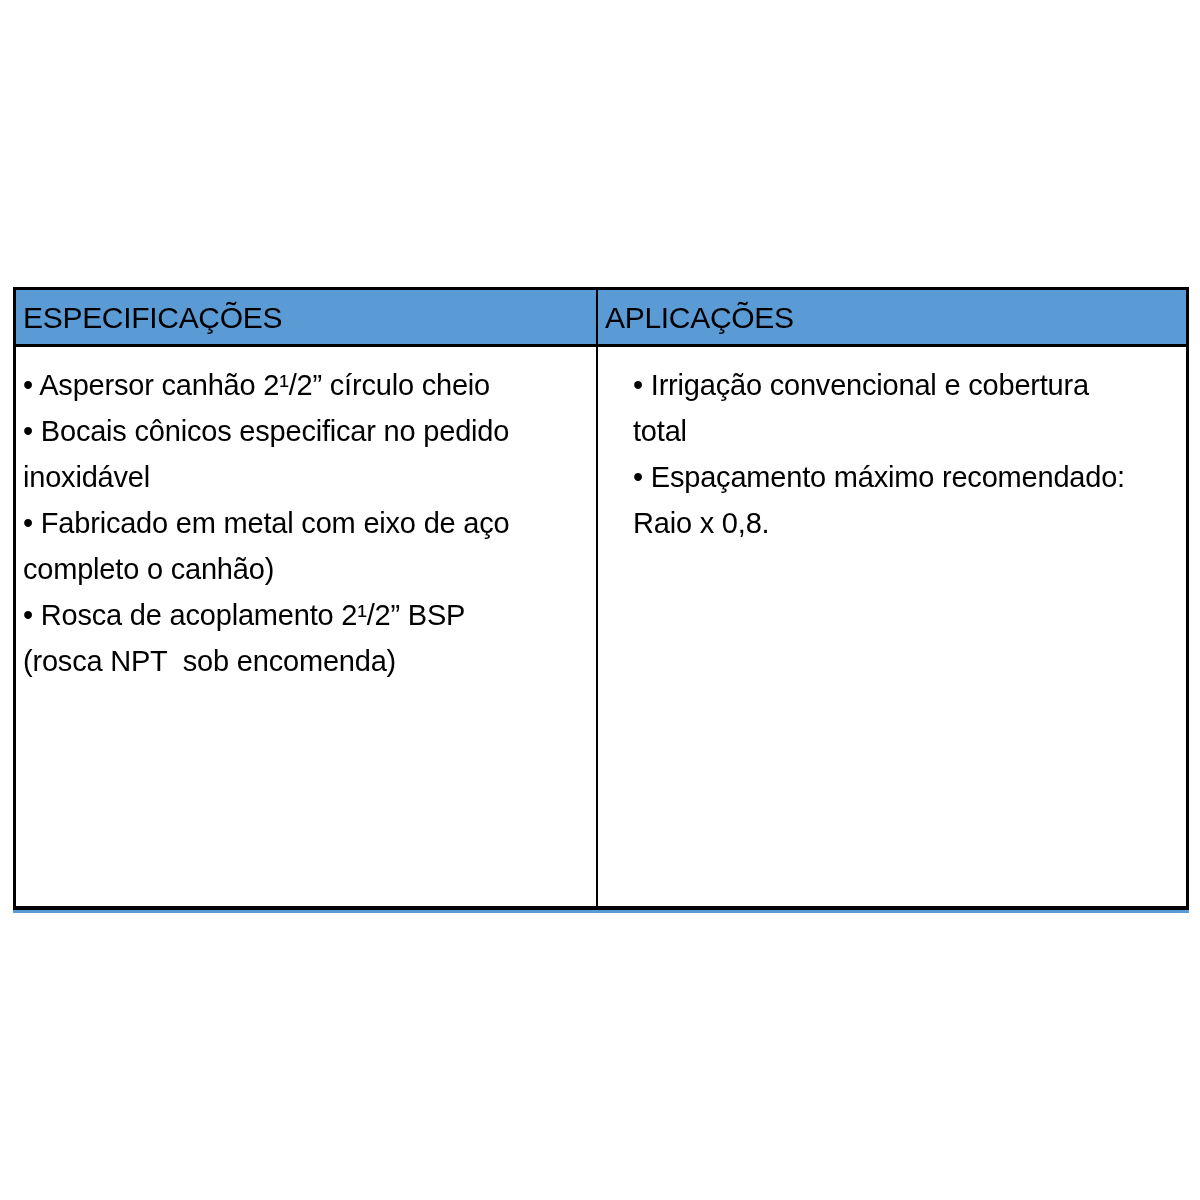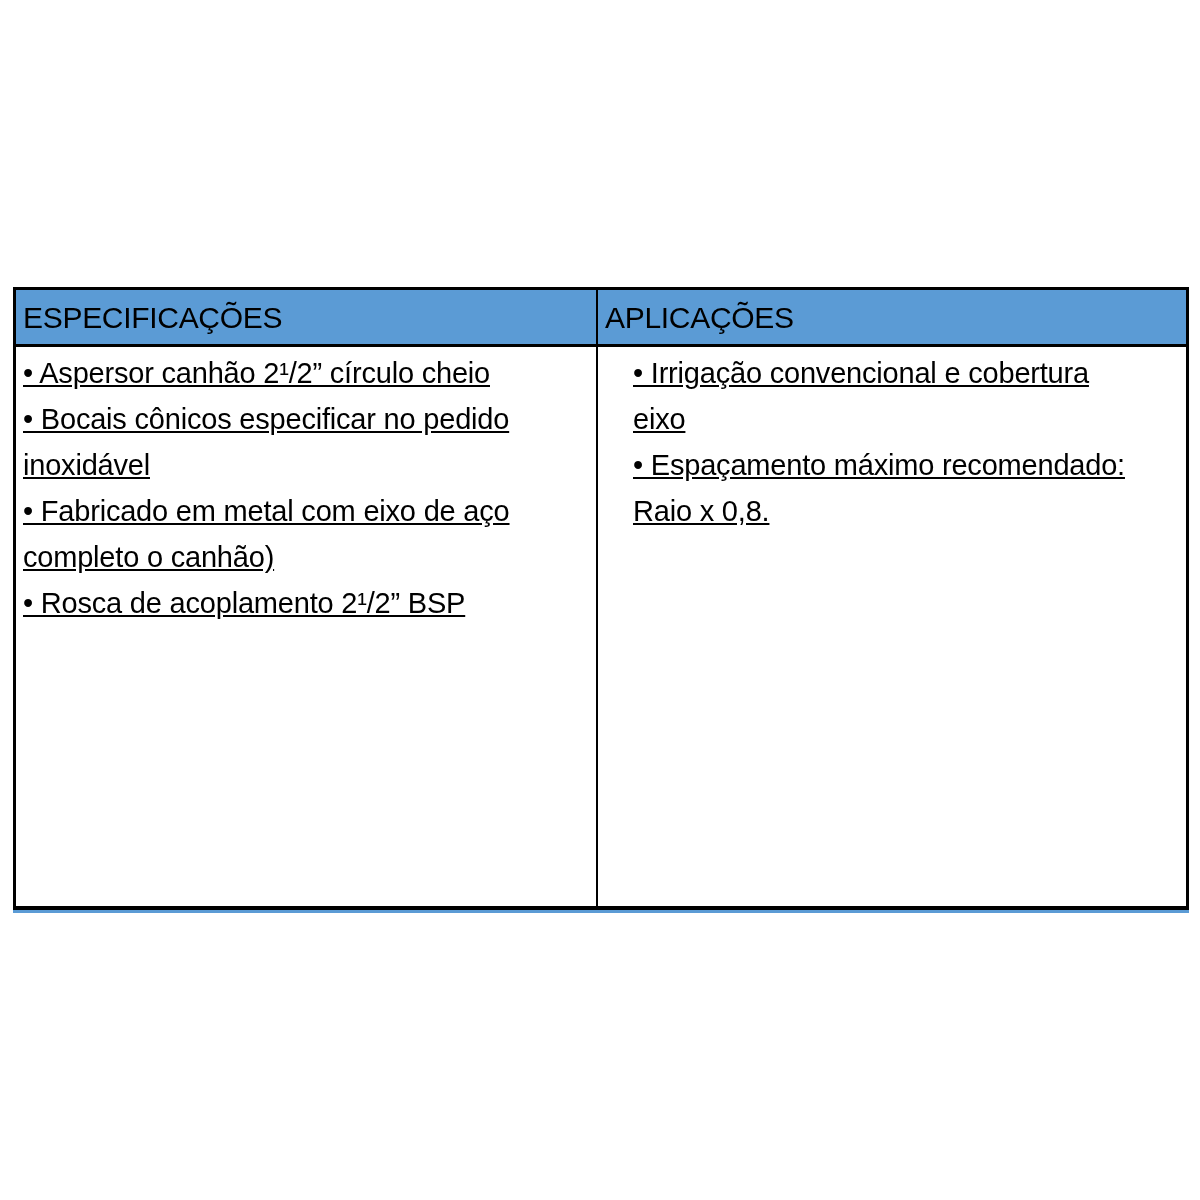--- a/index.html
+++ b/index.html
@@ -49,23 +49,22 @@
   }
   .header-cell.right {
     flex: 1;
   }
   .body-row {
     display: flex;
     flex: 1;
   }
   .body-cell {
     box-sizing: border-box;
-    padding: 3px 4px 0 7px;
+    padding: 15px 4px 0 7px;
     overflow: hidden;
-    text-decoration: underline;
   }
   .body-cell.left {
     width: 582px;
     border-right: 2px solid #000000;
   }
   .body-cell.right {
     flex: 1;
     margin-left: 28px;
   }
   .line {
@@ -102,25 +101,26 @@
 
     <div class="body-row">
 
       <div class="body-cell left">
         <div class="line">• Aspersor canhão 2¹/2” círculo cheio</div>
         <div class="line">• Bocais cônicos especificar no pedido</div>
         <div class="line">inoxidável</div>
         <div class="line">• Fabricado em metal com eixo de aço</div>
         <div class="line">completo o canhão)</div>
         <div class="line">• Rosca de acoplamento 2¹/2” BSP</div>
+        <div class="line">(rosca NPT  sob encomenda)</div>
       </div>
 
       <div class="body-cell right">
         <div class="line">• Irrigação convencional e cobertura</div>
-        <div class="line">eixo</div>
+        <div class="line">total</div>
         <div class="line">• Espaçamento máximo recomendado:</div>
         <div class="line">Raio x 0,8.</div>
       </div>
 
     </div>
 
   </div>
 
   <div class="next-row-strip"></div>
 

